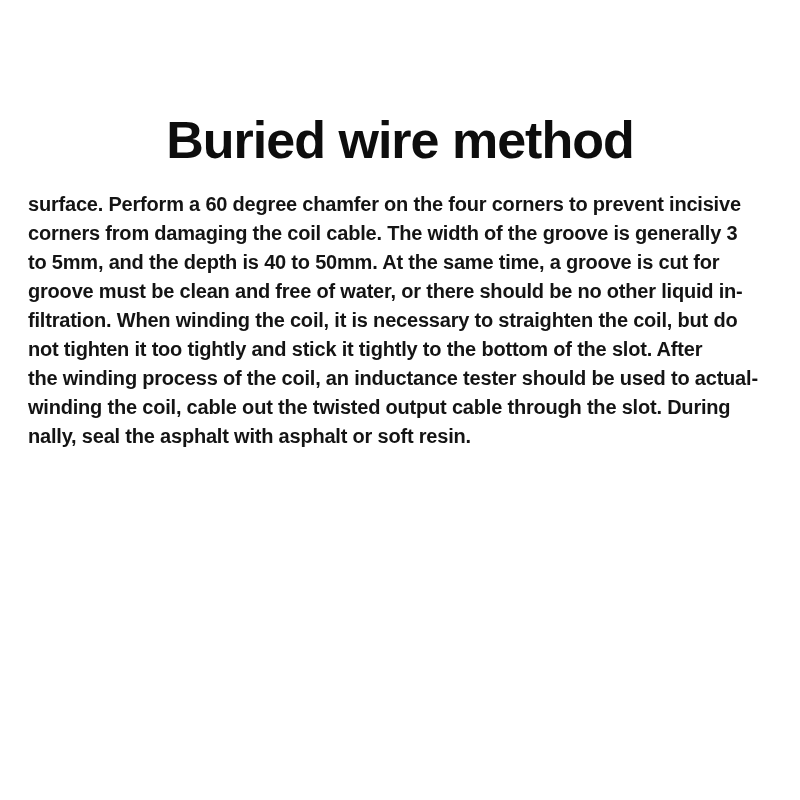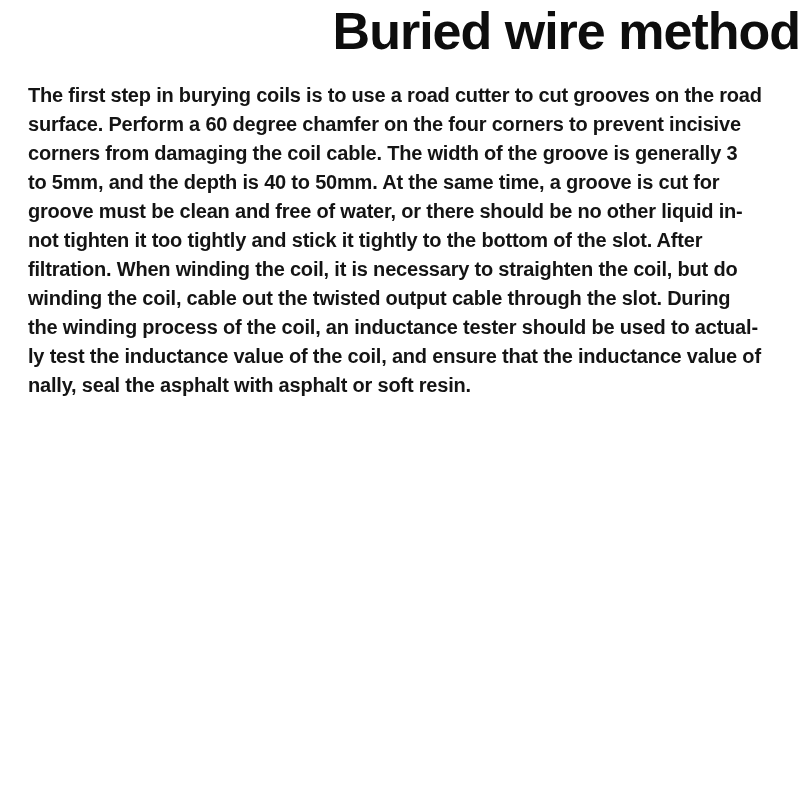--- a/index.html
+++ b/index.html
@@ -10,22 +10,23 @@
   .page {
     position: relative;
     width: 800px;
     height: 800px;
     background: #ffffff;
     overflow: hidden;
     font-family: "Liberation Sans", sans-serif;
     color: #101010;
   }
   .title {
-    margin: 0;
-    text-align: right;
+    margin: 11px;
+    padding-top: 98px;
+    text-align: center;
     font-size: 52px;
     line-height: 62px;
     font-weight: 700;
     letter-spacing: -1px;
     color: #0d0d0d;
   }
   .para {
     margin: 19px 28px 0 28px;
     font-size: 20px;
     line-height: 29px;
@@ -36,25 +37,23 @@
   .para .line {
     white-space: nowrap;
   }
 </style>
 </head>
 <body>
 
 <div class="page">
   <h1 class="title">Buried wire method</h1>
   <div class="para">
-      <div class="line">The first step in burying coils is to use a road cutter to cut grooves on the road</div>
       <div class="line">surface. Perform a 60 degree chamfer on the four corners to prevent incisive</div>
       <div class="line">corners from damaging the coil cable. The width of the groove is generally 3</div>
       <div class="line">to 5mm, and the depth is 40 to 50mm. At the same time, a groove is cut for</div>
       <div class="line">groove must be clean and free of water, or there should be no other liquid in-</div>
+      <div class="line">filtration. When winding the coil, it is necessary to straighten the coil, but do</div>
       <div class="line">not tighten it too tightly and stick it tightly to the bottom of the slot. After</div>
-      <div class="line">filtration. When winding the coil, it is necessary to straighten the coil, but do</div>
+      <div class="line">the winding process of the coil, an inductance tester should be used to actual-</div>
       <div class="line">winding the coil, cable out the twisted output cable through the slot. During</div>
-      <div class="line">the winding process of the coil, an inductance tester should be used to actual-</div>
-      <div class="line">ly test the inductance value of the coil, and ensure that the inductance value of</div>
       <div class="line">nally, seal the asphalt with asphalt or soft resin.</div>
     </div>
 </div>
 
 </body></html>

